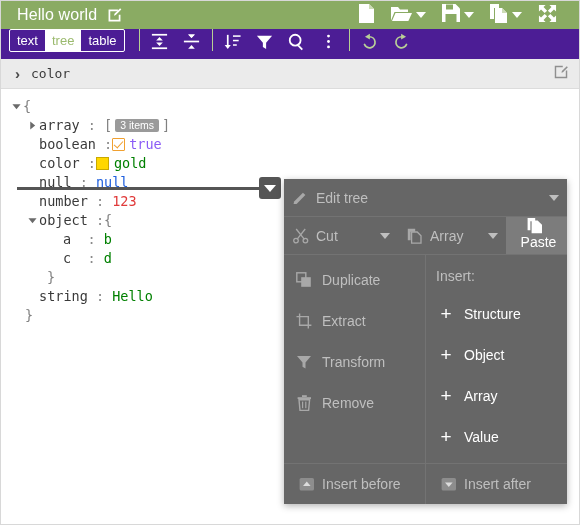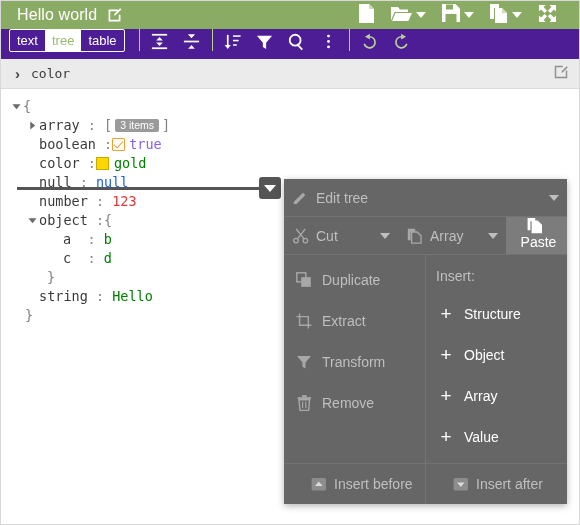--- a/index.html
+++ b/index.html
@@ -302,21 +302,21 @@
     display: flex; align-items: center;
     padding: 0 10px;
     color: #bfbfbf;
   }
   .ctx-bottom {
     display: flex;
   }
   .ctx-bottom .ctx-item {
     flex: 1;
     justify-content: flex-start;
-    padding-left: 26px;
+    padding-left: 14px;
     height: 40px;
   }
   .plus {
     font-size: 19px;
     line-height: 1;
     color: #ffffff;
     font-weight: 400;
   }
 </style>
 </head>

